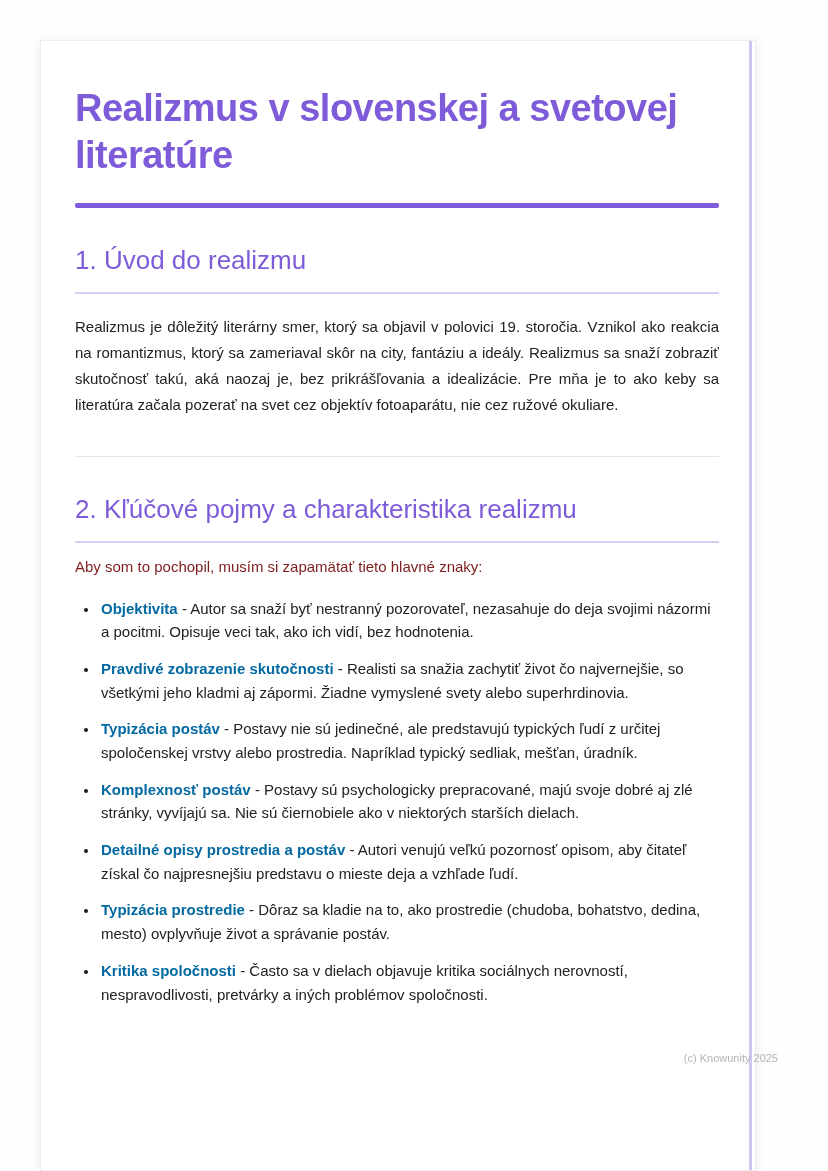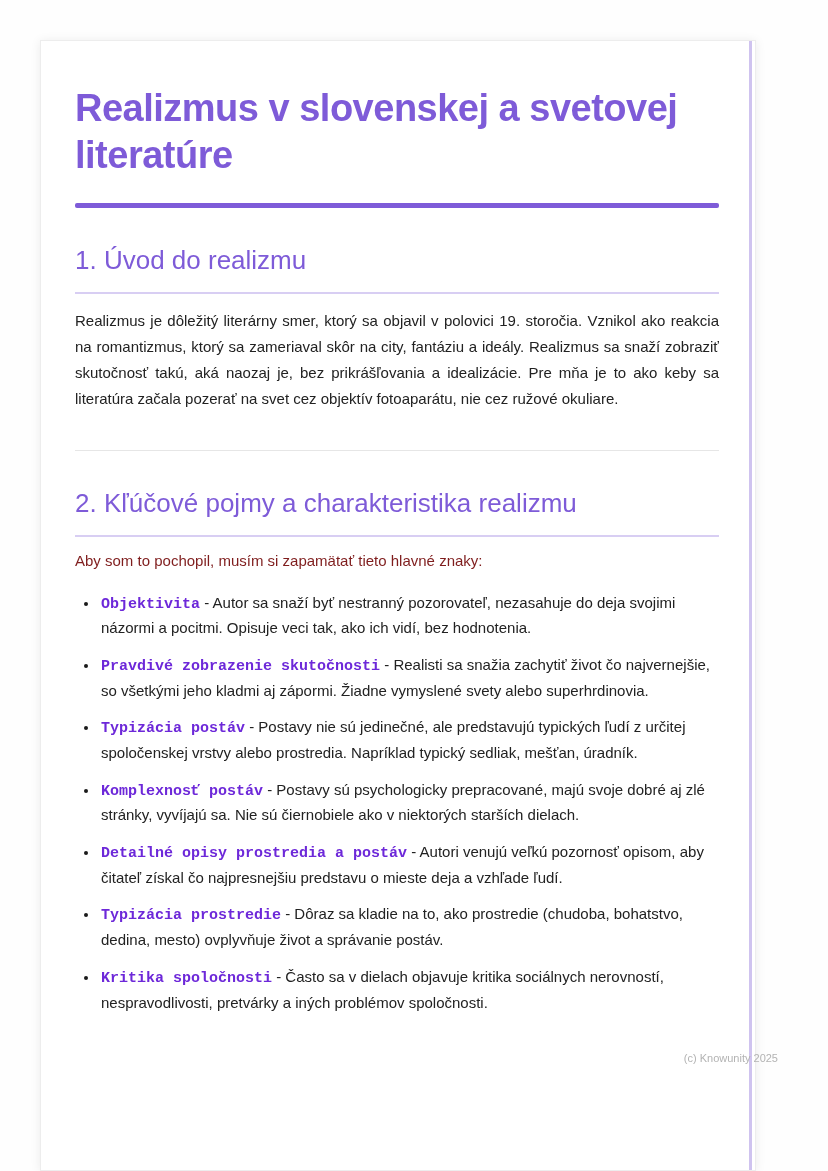--- a/index.html
+++ b/index.html
@@ -59,21 +59,21 @@
     max-width: 580px;
   }
 
   .heading-underline {
     height: 2px;
     background: #d8cef3;
     margin-top: 14px;
   }
 
   .body-paragraph {
-    margin-top: 14px;
+    margin-top: 20px;
     color: #222222;
     font-size: 15px;
     line-height: 1.73;
     text-align: justify;
   }
 
   .section-divider {
     height: 1px;
     background: #e6e6e6;
     margin-top: 38px;
@@ -100,22 +100,21 @@
     padding-left: 2px;
   }
 
   .feature-list li::marker {
     color: #1a1a1a;
     font-size: 14px;
   }
 
   .term {
     font-weight: 700;
-    color: #6d28d9;
-    font-family: Liberation Mono, monospace;
+    color: #0369a1;
   }
 
   .watermark {
     position: absolute;
     top: 1052px;
     right: 50px;
     font-size: 11px;
     color: #b3b3b3;
     z-index: 5;
   }

